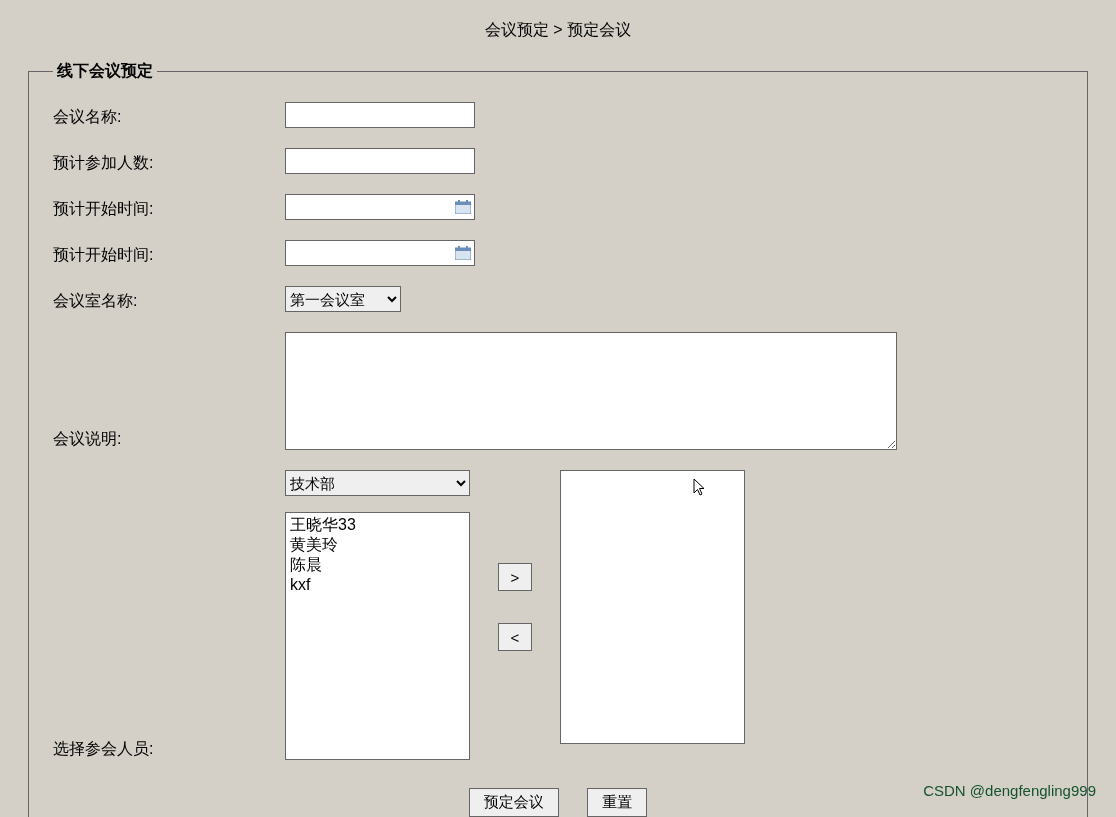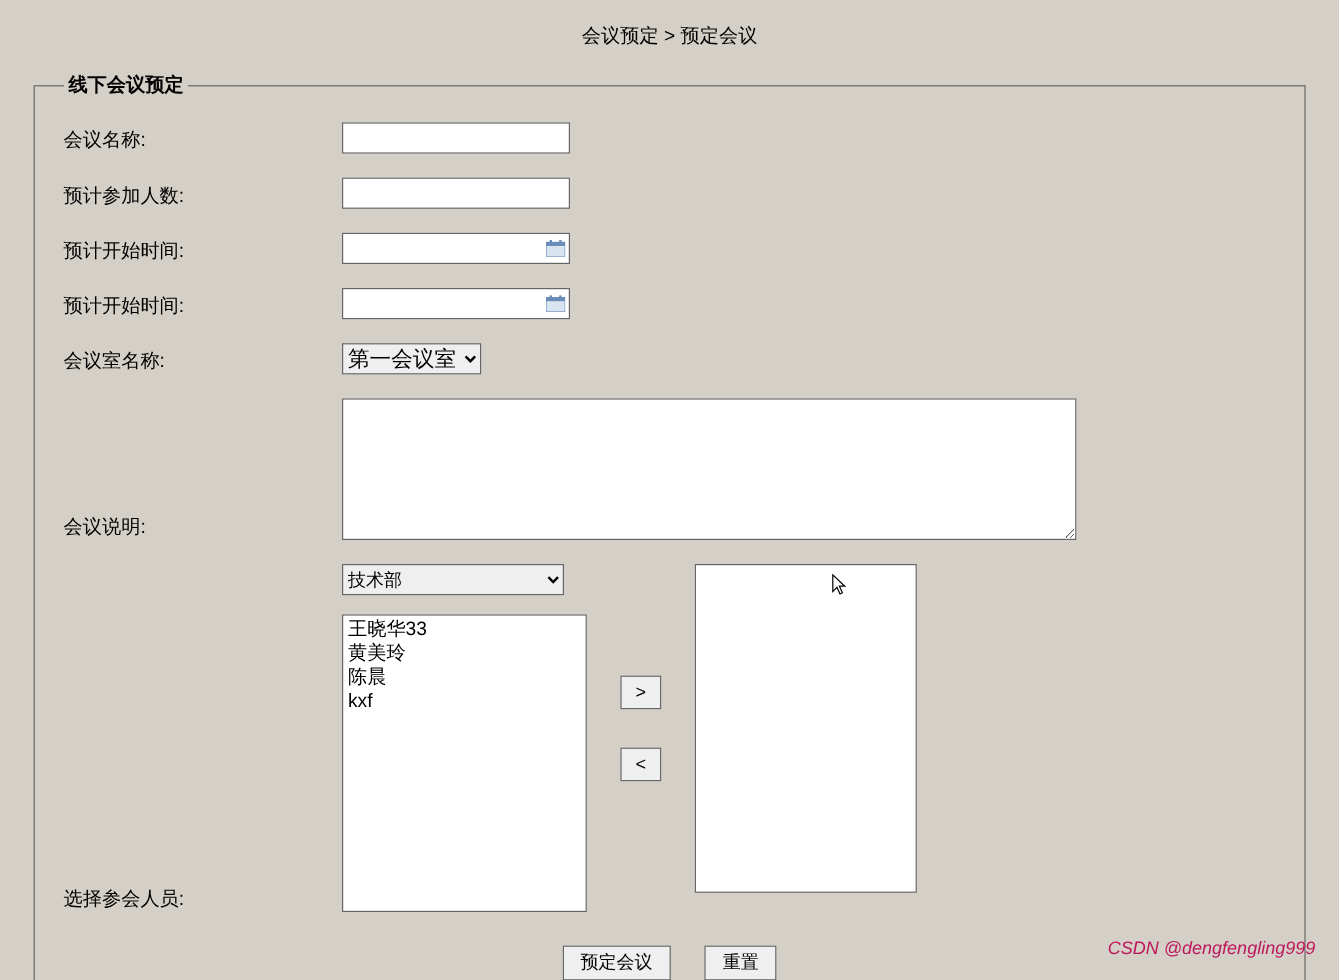--- a/index.html
+++ b/index.html
@@ -68,21 +68,21 @@
       pointer-events: none;
     }
     .cal-icon svg {
       display: block;
     }
     select.room-select {
       width: 116px;
       height: 26px;
       border: 1px solid #666;
       background: #efefef;
-      font-size: 18px;
+      font-size: 15px;
     }
     textarea.desc-input {
       width: 612px;
       height: 118px;
       border: 1px solid #666;
       background: #fff;
       padding: 4px;
       font-size: 14px;
       resize: both;
     }
@@ -96,21 +96,21 @@
     }
     .dept-select {
       width: 185px;
       height: 26px;
       border: 1px solid #666;
       background: #efefef;
       font-size: 15px;
       margin-bottom: 16px;
     }
     .listbox {
-      width: 204px;
+      width: 185px;
       height: 248px;
       border: 1px solid #666;
       background: #fff;
       overflow-y: scroll;
       padding: 2px 4px;
       font-size: 16px;
     }
     .listbox div {
       line-height: 20px;
       cursor: default;
@@ -148,23 +148,22 @@
       background: #efefef;
       padding: 4px 14px;
       font-size: 15px;
       cursor: pointer;
       margin: 0 12px;
     }
     .watermark {
       position: absolute;
       bottom: 18px;
       right: 20px;
-      color: #be185d;
-      font-size: 15px;
-      font-style: italic;
+      color: #14532d;
+      font-size: 15px;
       font-family: Arial, sans-serif;
       pointer-events: none;
     }
     .cursor-icon {
       position: absolute;
       left: 693px;
       top: 478px;
       pointer-events: none;
     }
   </style>

